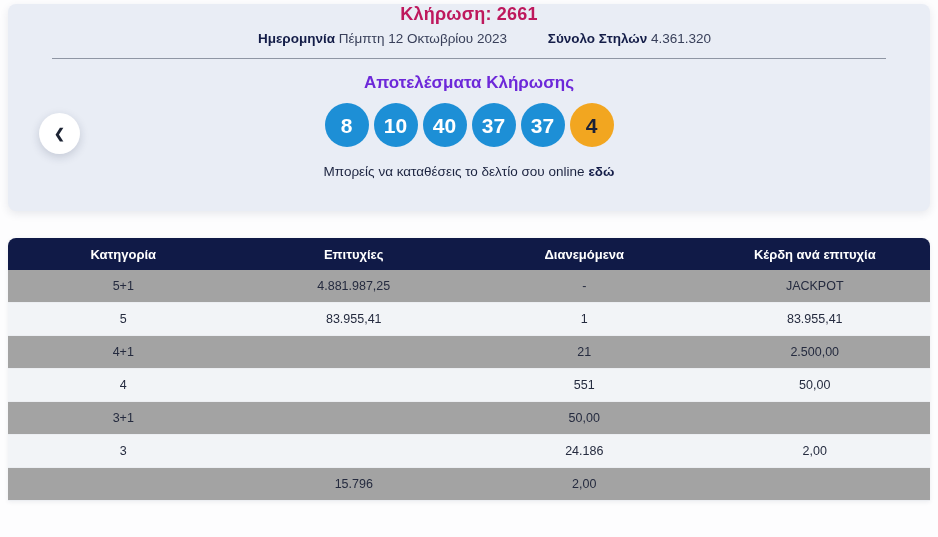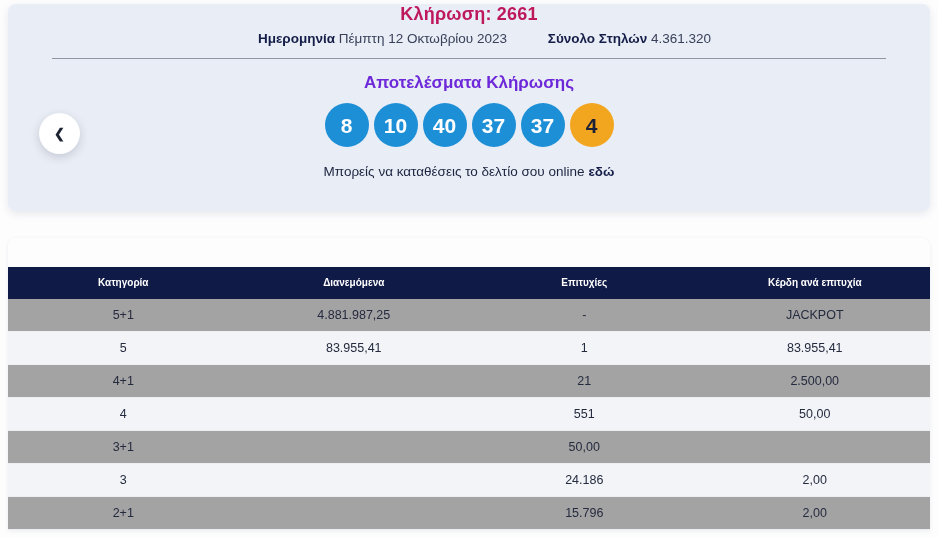--- a/index.html
+++ b/index.html
@@ -115,22 +115,21 @@
     display: grid;
     grid-template-columns: repeat(4, 1fr);
     align-items: center;
     text-align: center;
   }
   .t-head {
     background: #101a47;
     height: 32px;
     color: #ffffff;
     font-weight: bold;
-    font-size: 10px;
-    margin-top: 29px;
+    font-size: 13px;
   }
   .t-body .t-row {
     height: 33px;
     font-size: 12.5px;
     color: #252b3f;
     background: #a3a3a3;
     border-bottom: 1px solid #eceef2;
   }
   .t-body .t-row:nth-child(even) {
     background: #f2f4f7;
@@ -168,22 +167,22 @@
       <div class="ball">37</div>
       <div class="ball bonus">4</div>
     </div>
 
     <p class="cta"><span>Μπορείς να καταθέσεις το δελτίο σου online</span><a>εδώ</a></p>
   </section>
 
   <section class="prize-table">
     <div class="t-row t-head">
       <div class="t-cell">Κατηγορία</div>
+      <div class="t-cell">Επιτυχίες</div>
       <div class="t-cell">Διανεμόμενα</div>
-      <div class="t-cell">Επιτυχίες</div>
       <div class="t-cell">Κέρδη ανά επιτυχία</div>
     </div>
     <div class="t-body">
       <div class="t-row">
         <div class="t-cell">5+1</div>
         <div class="t-cell">4.881.987,25</div>
         <div class="t-cell">-</div>
         <div class="t-cell">JACKPOT</div>
       </div>
       <div class="t-row">
@@ -209,21 +208,20 @@
         <div class="t-cell"></div>
         <div class="t-cell">50,00</div>
       </div>
       <div class="t-row">
         <div class="t-cell">3</div>
         <div class="t-cell"></div>
         <div class="t-cell">24.186</div>
         <div class="t-cell">2,00</div>
       </div>
       <div class="t-row">
-        <div class="t-cell">2+1</div>
         <div class="t-cell"></div>
         <div class="t-cell">15.796</div>
         <div class="t-cell">2,00</div>
       </div>
     </div>
   </section>
 
 </div>
 
 </body></html>

